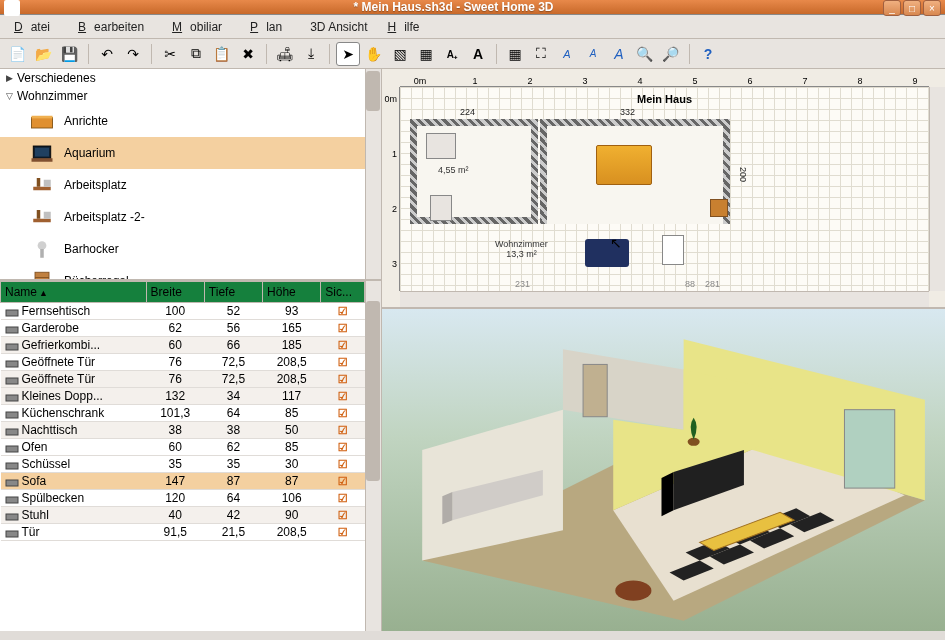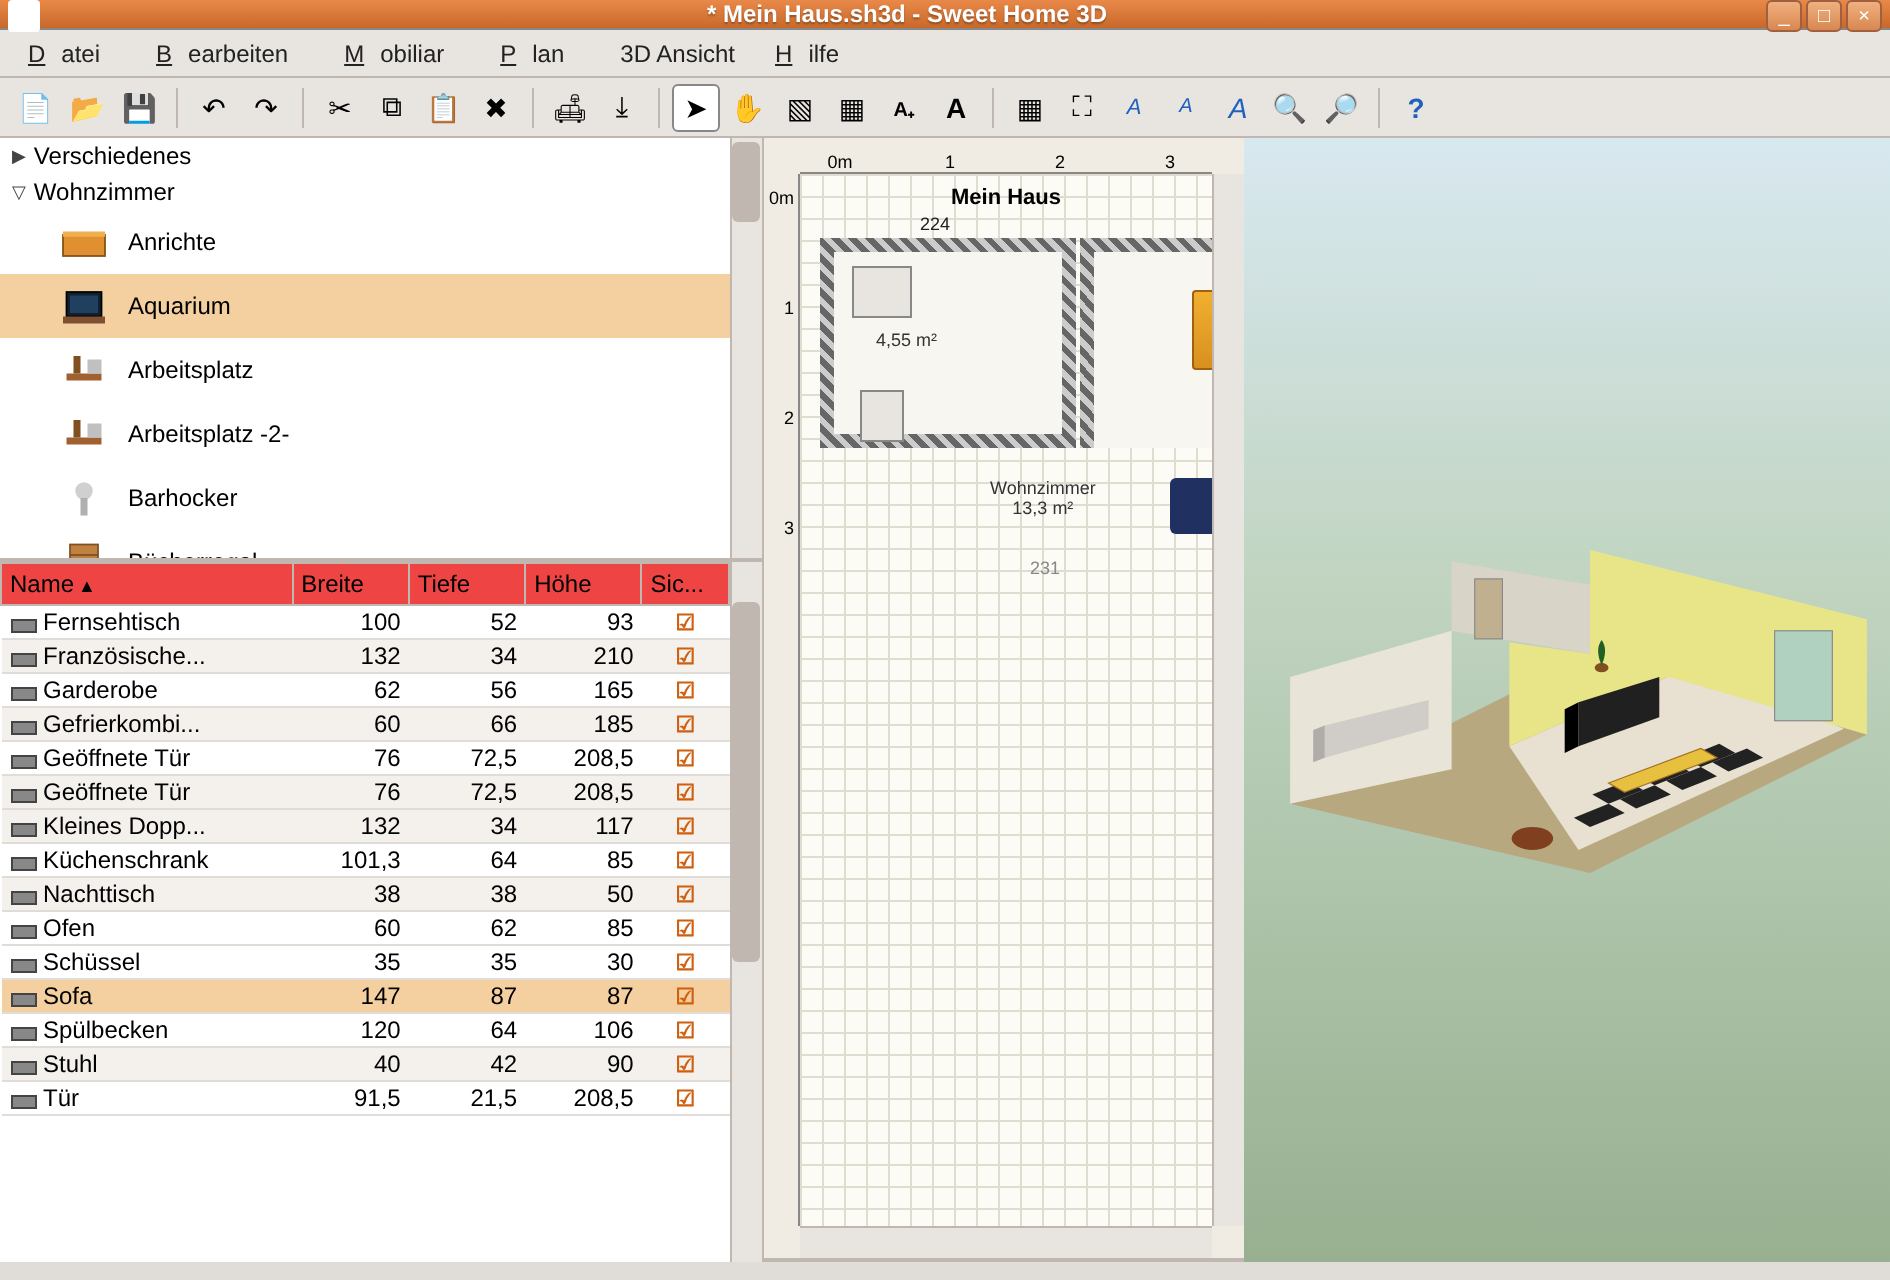--- a/index.html
+++ b/index.html
@@ -17,44 +17,44 @@
   .menubar span u { text-decoration: underline; }
   
   
   .toolbar { height: 30px; background: #e8e4e0; border-bottom: 1px solid #c0b8b0; display: flex; align-items: center; padding: 0 6px; gap: 2px; }
   .tbtn { width: 24px; height: 24px; display: flex; align-items: center; justify-content: center; border-radius: 3px; cursor: pointer; font-size: 14px; }
   .tsep { width: 1px; height: 20px; background: #c0b8b0; margin: 0 4px; }
   
   
   .main { display: flex; height: calc(640px - 24px - 24px - 30px); }
   .left-col { width: 382px; display: flex; flex-direction: column; border-right: 1px solid #c0b8b0; }
-  .right-col { flex: 1; display: flex; }
+  .right-col { flex: 1; display: flex; flex-direction: column; }
   
   
   .catalog { flex: 0 0 212px; background: #fff; overflow-y: auto; border-bottom: 2px solid #c0b8b0; position: relative; }
   .cat-scroll { position:absolute; right:0; top:0; bottom:0; width:16px; background:#e8e4e0; border-left:1px solid #c0b8b0;}
   .cat-thumb { position:absolute; right:1px; top:2px; width:14px; height:40px; background:#c0b8b0; border-radius:3px;}
   .cat-item { display: flex; align-items: center; height: 18px; padding-left: 6px; cursor: pointer; }
   .cat-item.sub { padding-left: 28px; height: 32px; }
   .cat-item.selected { background: #f4d0a0; }
   .tri { font-size: 9px; margin-right: 4px; color:#444;}
   .furn-icon { width: 28px; height: 26px; margin-right: 8px; display:flex; align-items:center; justify-content:center;}
   .furn-icon svg{width:100%;height:100%;}
   
   
   .furntable { flex: 1; background: #fff; overflow-y: auto; position:relative;}
   .ft-scroll { position:absolute; right:0; top:0; bottom:0; width:16px; background:#e8e4e0; border-left:1px solid #c0b8b0;}
   .ft-thumb { position:absolute; right:1px; top:20px; width:14px; height:180px; background:#c0b8b0; border-radius:3px;}
   table { border-collapse: collapse; width: calc(100% - 16px); table-layout:fixed;}
-  th { background: #ef4444; border: 1px solid #c0b8b0; padding: 3px 4px; text-align: left; font-weight: normal; cursor: pointer; height:18px; position:sticky; top:0;}
+  th { background: #15803d; border: 1px solid #c0b8b0; padding: 3px 4px; text-align: left; font-weight: normal; cursor: pointer; height:18px; position:sticky; top:0;}
   th .sort { font-size:9px; margin-left:2px;}
   td { border-bottom: 1px solid #e0dcd8; padding: 1px 4px; height: 17px; white-space:nowrap; overflow:hidden; text-overflow:ellipsis;}
   tr.alt td { background: #f4f0ec; }
   tr.sel td { background: #f4d0a0; }
-  td.num { text-align: right; }
+  td.num { text-align: center; }
   td.chk { text-align: center; color:#d06010; font-weight:bold; font-size:11px;}
   .row-icon { width:14px; height:12px; display:inline-block; vertical-align:middle; margin-right:3px;}
   .row-icon svg{width:100%;height:100%;}
   
   
   .plan { flex: 0 0 240px; background: #f0ece4; border-bottom: 2px solid #c0b8b0; position: relative; overflow:hidden;}
   .ruler-h { position:absolute; left:18px; right:16px; top:0; height:18px; background:#f0ece4; border-bottom:1px solid #888; font-size:9px; display:flex; align-items:flex-end;}
   .ruler-h span{ position:absolute; transform:translateX(-50%);}
   .ruler-v { position:absolute; left:0; top:18px; bottom:16px; width:18px; background:#f0ece4; border-right:1px solid #888; font-size:9px;}
   .ruler-v span{ position:absolute; right:2px; transform:translateY(-50%);}
@@ -216,29 +216,20 @@
         <tbody id="ft-body">
             <tr>
               <td><span class="row-icon"><svg viewBox="0 0 14 12">
                     <rect x="1" y="4" width="12" height="6" fill="#888" stroke="#444"></rect>
                   </svg></span>Fernsehtisch</td>
               <td class="num">100</td>
               <td class="num">52</td>
               <td class="num">93</td>
               <td class="chk">☑</td>
             </tr>
-            <tr class="alt">
-              <td><span class="row-icon"><svg viewBox="0 0 14 12">
-                    <rect x="1" y="4" width="12" height="6" fill="#888" stroke="#444"></rect>
-                  </svg></span>Französische...</td>
-              <td class="num">132</td>
-              <td class="num">34</td>
-              <td class="num">210</td>
-              <td class="chk">☑</td>
-            </tr>
             <tr>
               <td><span class="row-icon"><svg viewBox="0 0 14 12">
                     <rect x="1" y="4" width="12" height="6" fill="#888" stroke="#444"></rect>
                   </svg></span>Garderobe</td>
               <td class="num">62</td>
               <td class="num">56</td>
               <td class="num">165</td>
               <td class="chk">☑</td>
             </tr>
             <tr class="alt">

